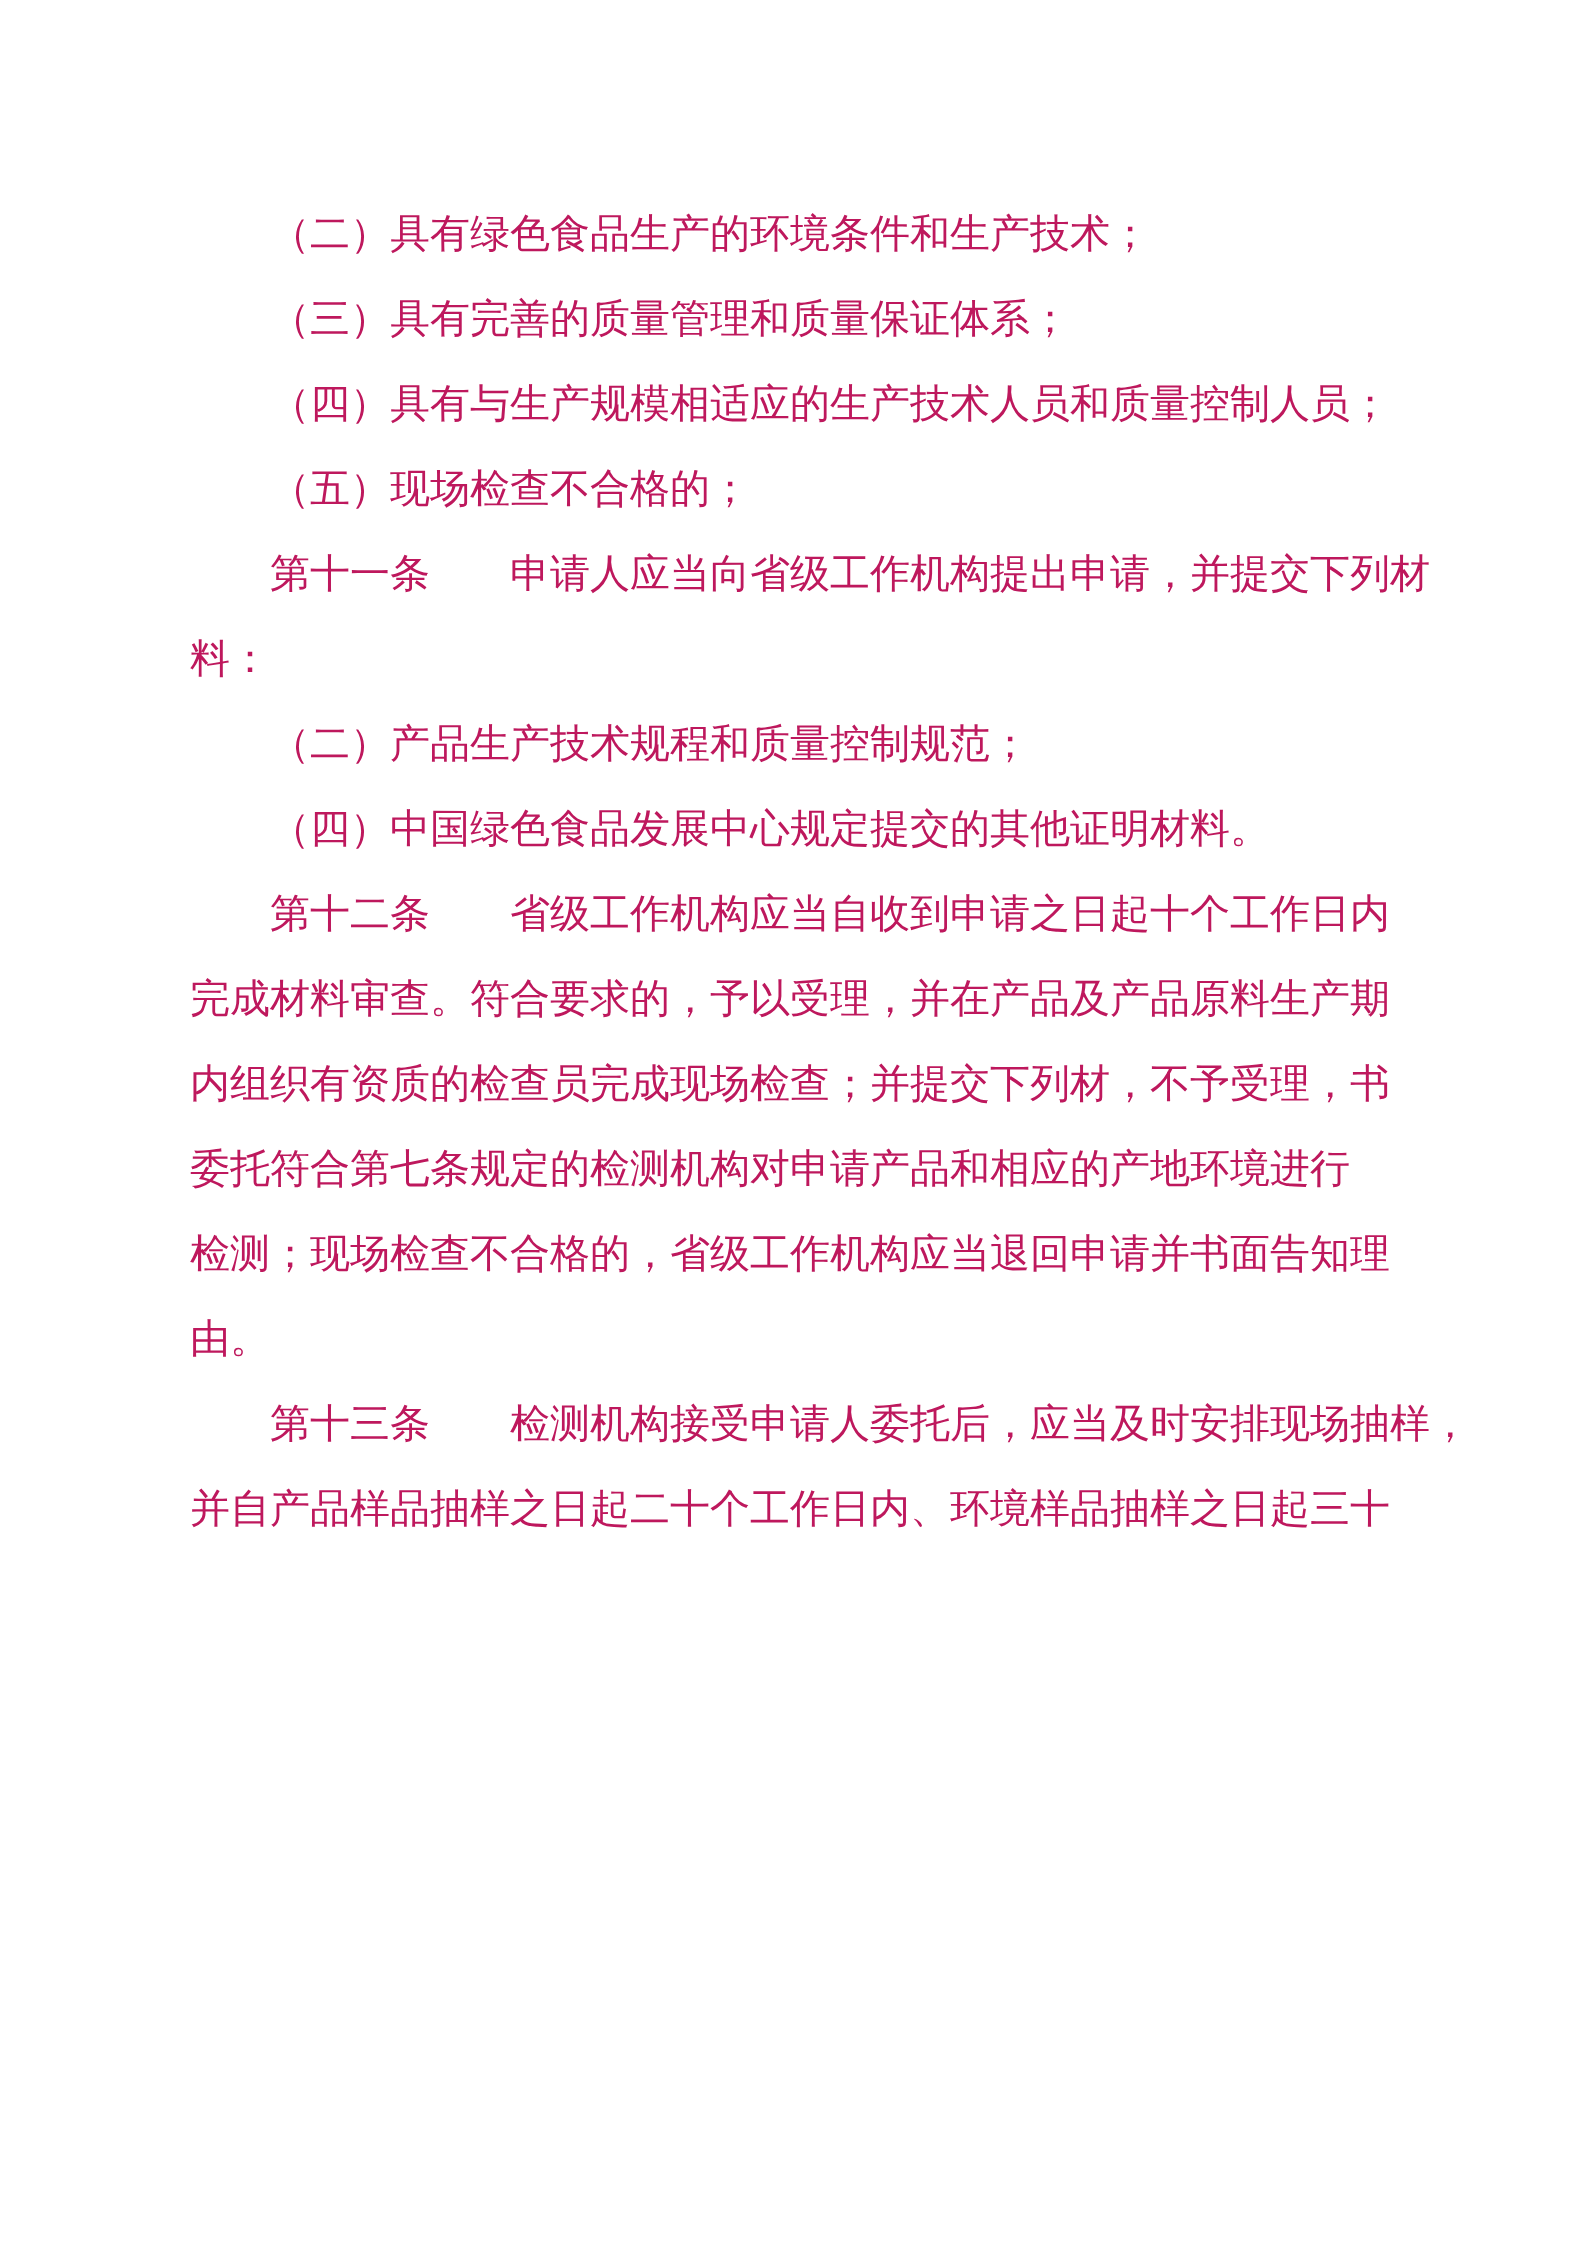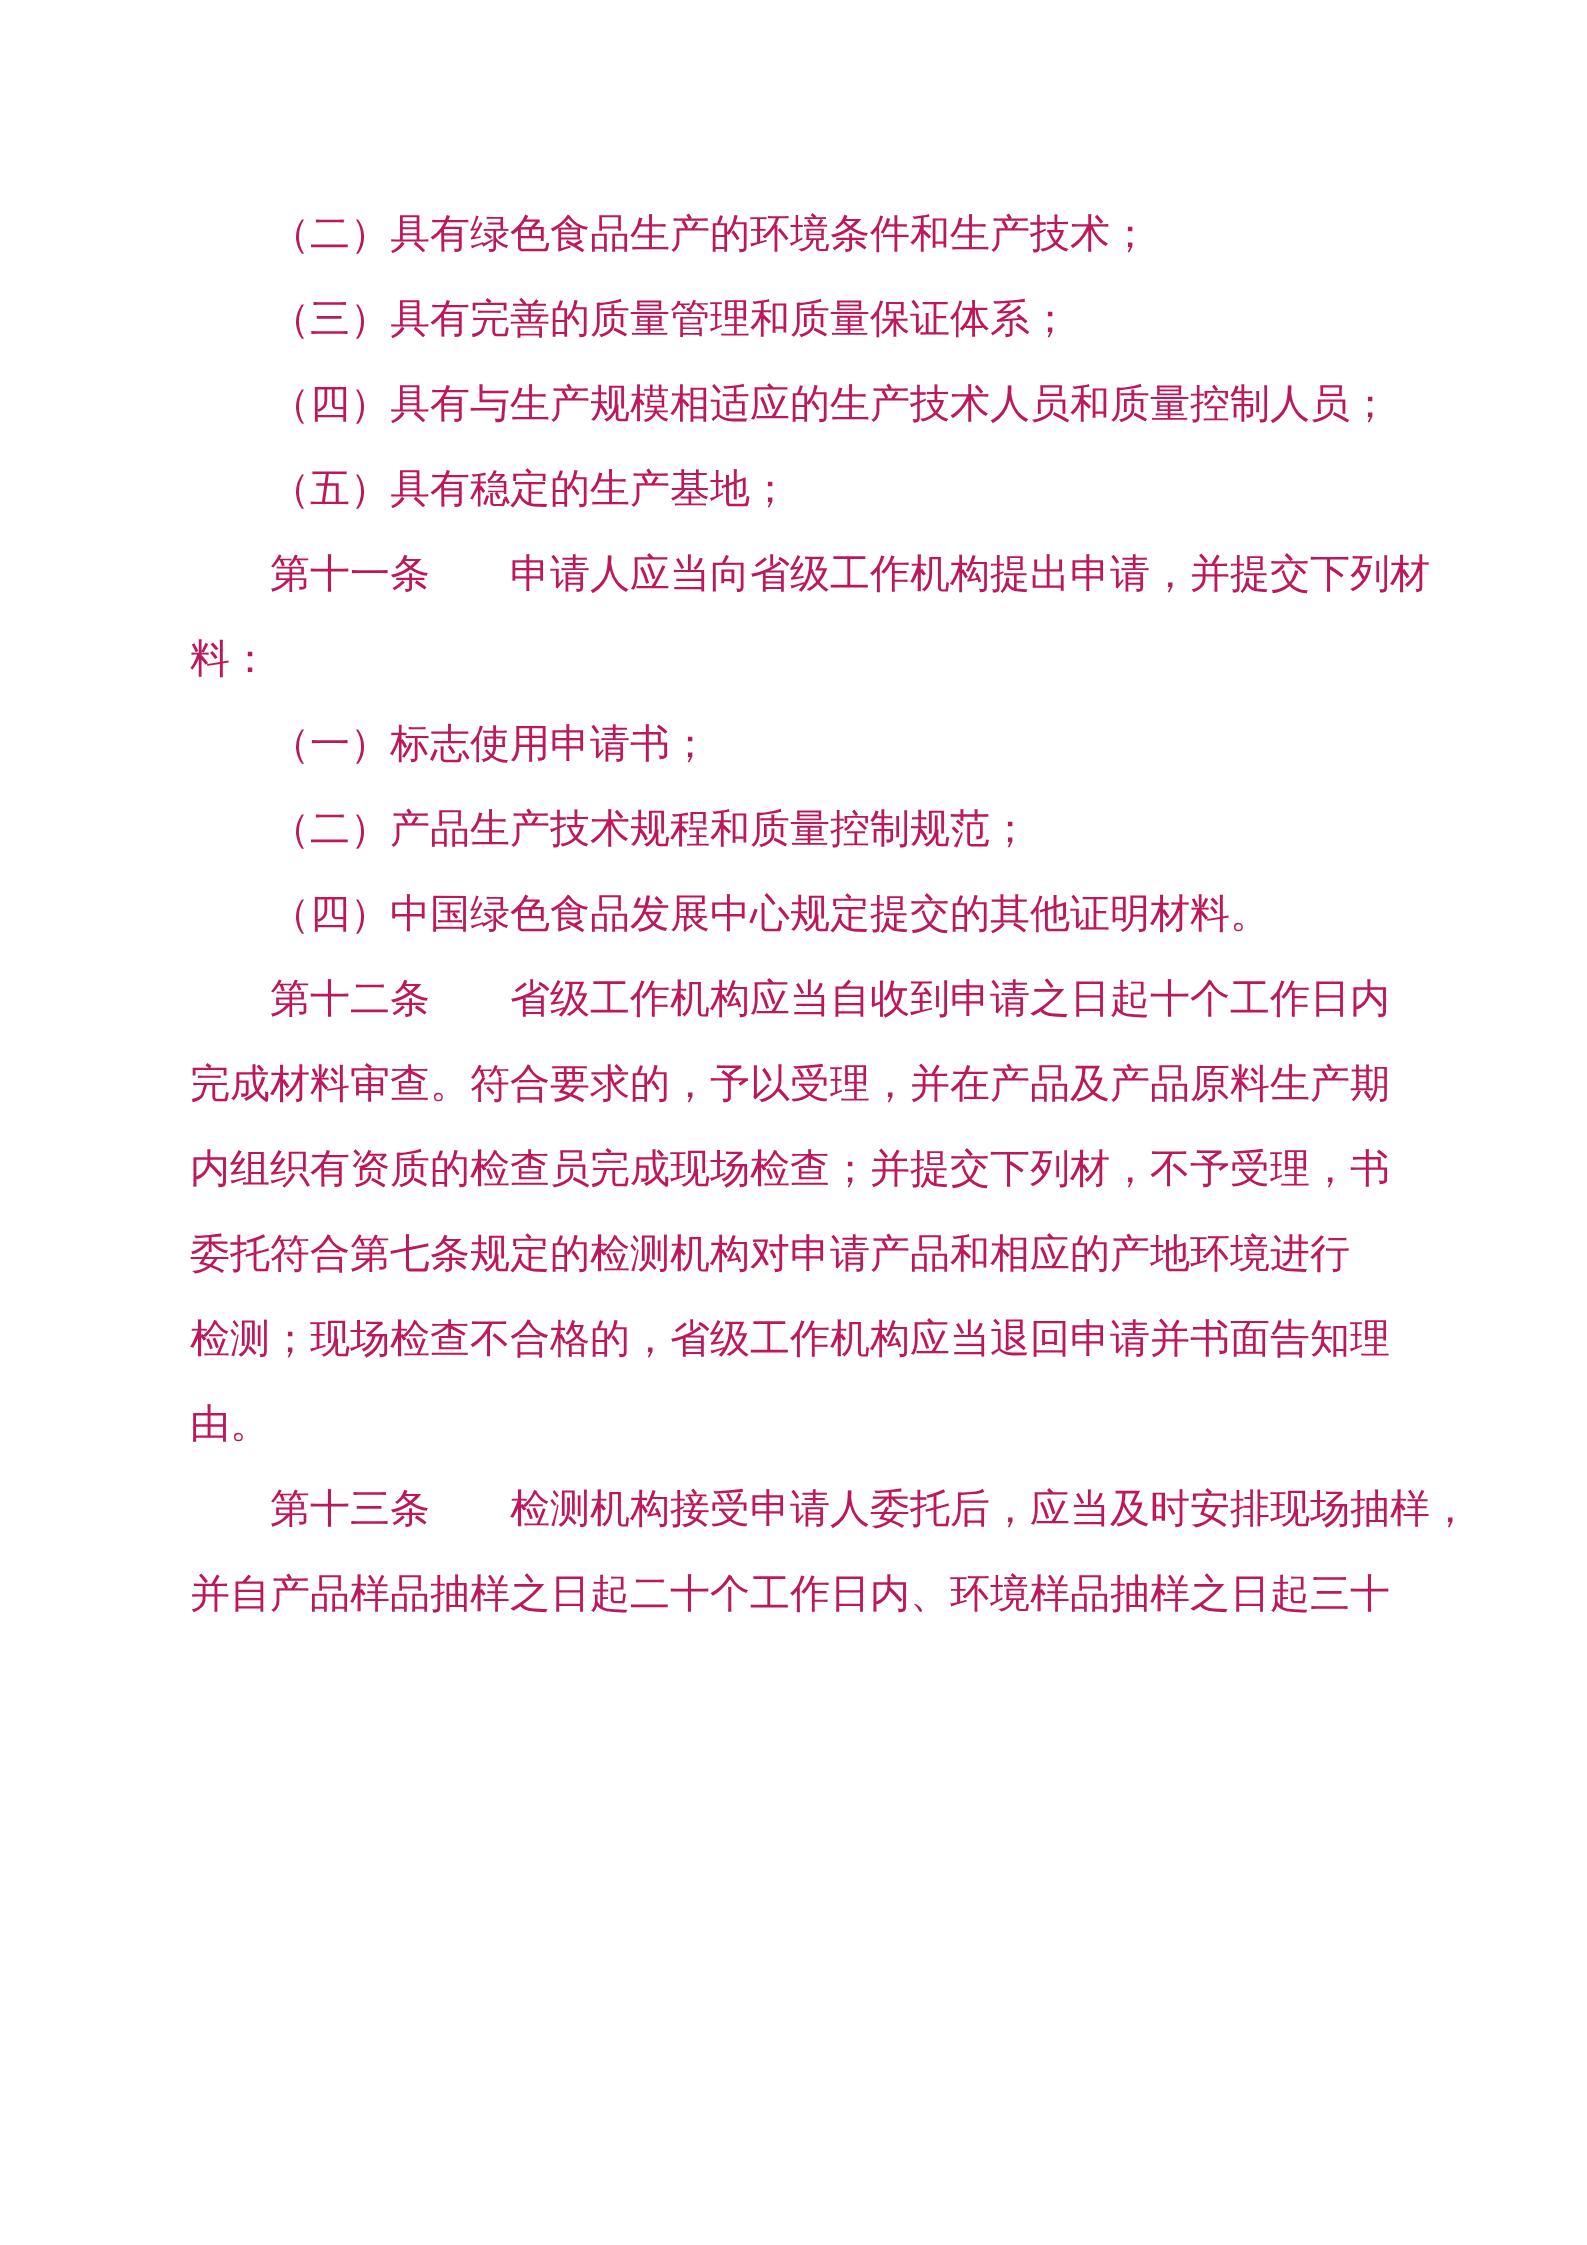--- a/index.html
+++ b/index.html
@@ -29,24 +29,23 @@
   .line.indent { padding-left: 80px; }
 </style>
 </head>
 <body>
 
 <div class="page">
   <div class="content">
     <div class="line indent">（二）具有绿色食品生产的环境条件和生产技术；</div>
     <div class="line indent">（三）具有完善的质量管理和质量保证体系；</div>
     <div class="line indent">（四）具有与生产规模相适应的生产技术人员和质量控制人员；</div>
-    <div class="line indent">（五）具有稳定的生产基地；</div>
+    <div class="line indent">（五）现场检查不合格的；</div>
     <div class="line indent">第十一条　　申请人应当向省级工作机构提出申请，并提交下列材</div>
     <div class="line">料：</div>
-    <div class="line indent">（一）标志使用申请书；</div>
     <div class="line indent">（二）产品生产技术规程和质量控制规范；</div>
     <div class="line indent">（四）中国绿色食品发展中心规定提交的其他证明材料。</div>
     <div class="line indent">第十二条　　省级工作机构应当自收到申请之日起十个工作日内</div>
     <div class="line">完成材料审查。符合要求的，予以受理，并在产品及产品原料生产期</div>
     <div class="line">内组织有资质的检查员完成现场检查；并提交下列材，不予受理，书</div>
     <div class="line">委托符合第七条规定的检测机构对申请产品和相应的产地环境进行</div>
     <div class="line">检测；现场检查不合格的，省级工作机构应当退回申请并书面告知理</div>
     <div class="line">由。</div>
     <div class="line indent">第十三条　　检测机构接受申请人委托后，应当及时安排现场抽样，</div>
     <div class="line">并自产品样品抽样之日起二十个工作日内、环境样品抽样之日起三十</div>

